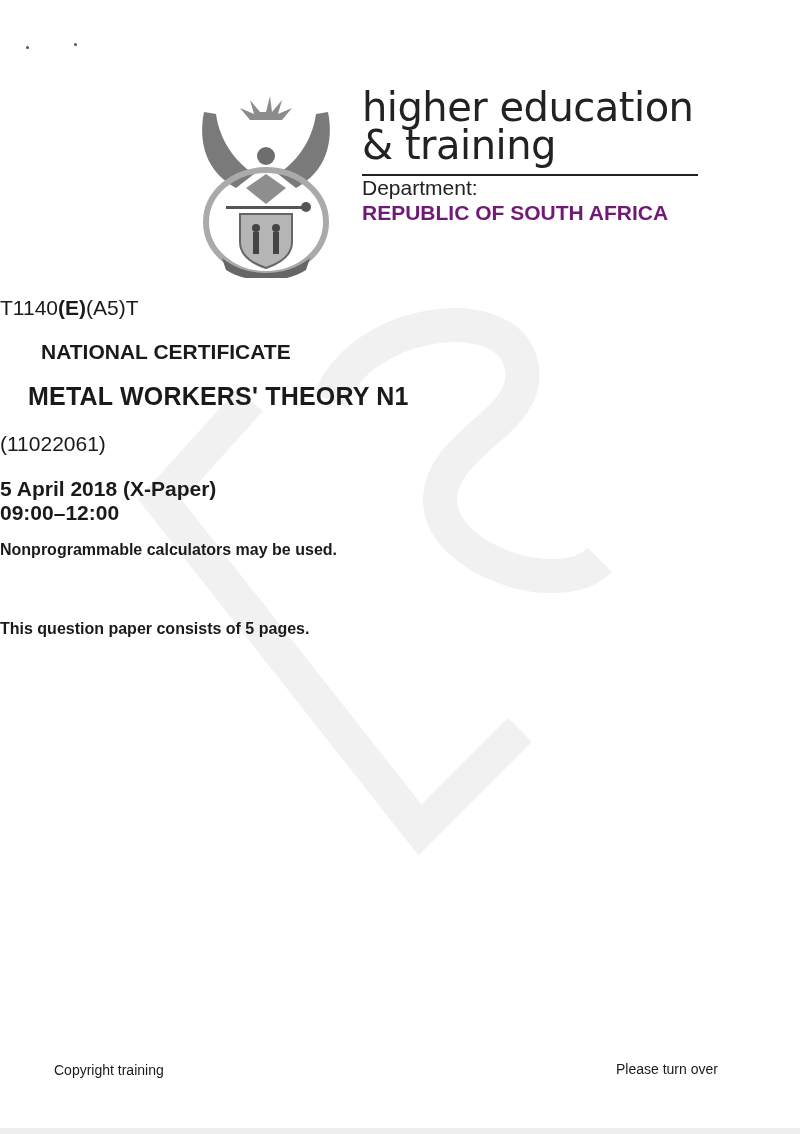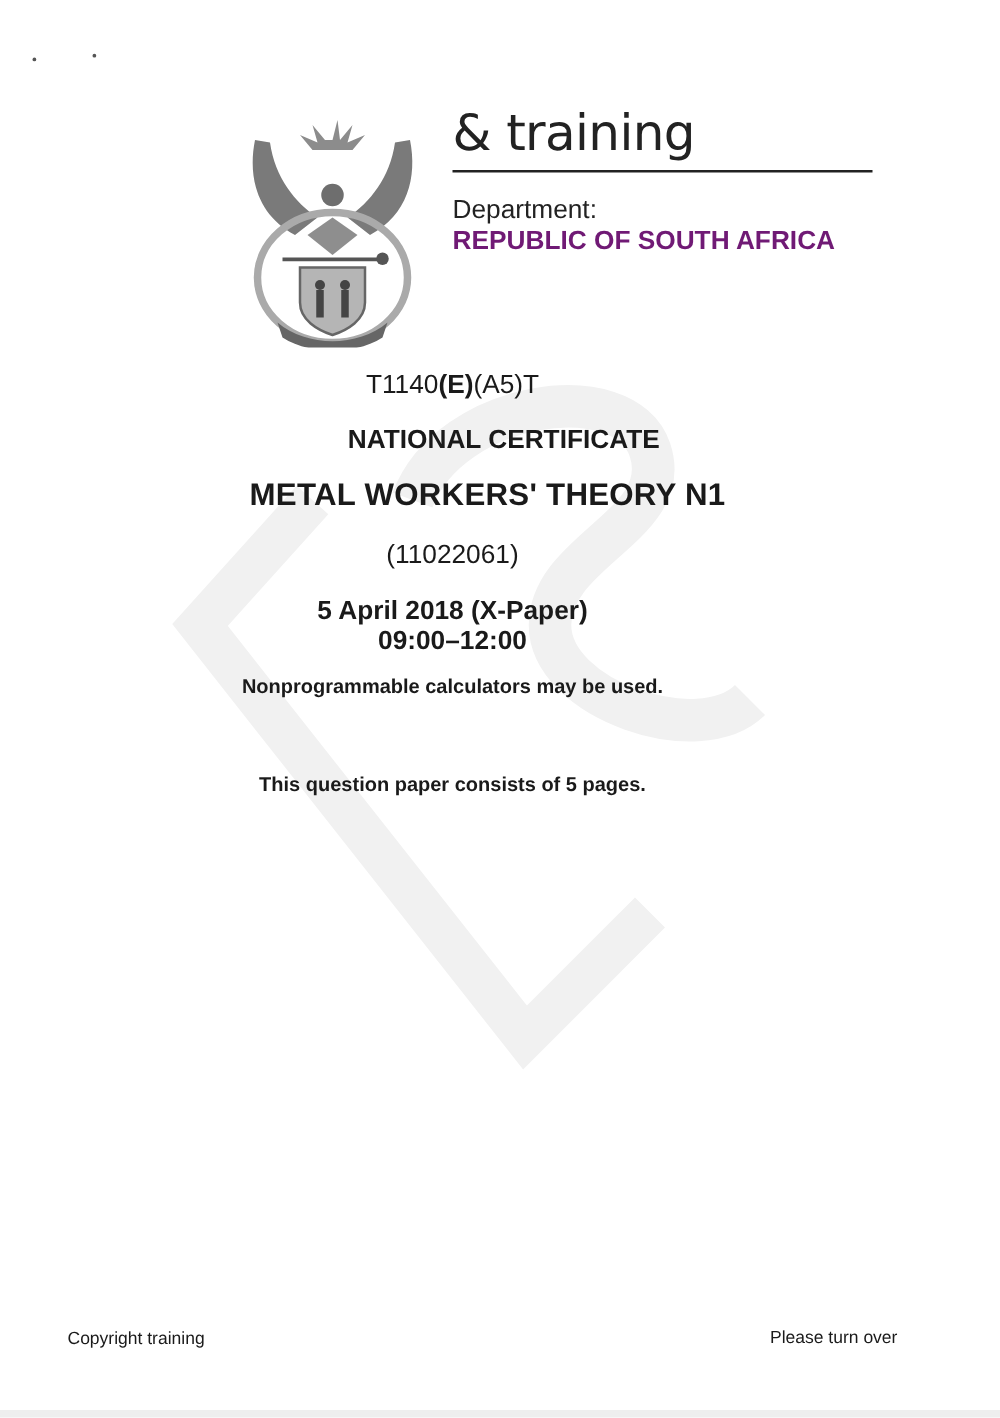--- a/index.html
+++ b/index.html
@@ -3,24 +3,24 @@
   <meta charset="utf-8">
   <style>
     html, body { margin: 0; padding: 0; background: #ffffff; }
     body { width: 800px; height: 1134px; position: relative; overflow: hidden; font-family: "Liberation Sans", sans-serif; color: #1a1a1a; }
     .watermark { position: absolute; left: 0; top: 0; width: 800px; height: 1134px; pointer-events: none; }
     .speck { position: absolute; width: 3px; height: 3px; background: #555; border-radius: 50%; }
     .crest { position: absolute; left: 196px; top: 92px; width: 140px; height: 186px; }
     .brand { position: absolute; left: 362px; top: 88px; width: 340px; }
     .brand-line1, .brand-line2 { font-family: "DejaVu Sans", sans-serif; font-size: 40px; line-height: 38px; color: #222; letter-spacing: -0.5px; }
     .brand-rule { margin-top: 10px; height: 2px; background: #222; width: 336px; }
-    .dept-label { margin-top: 18px; font-size: 21px; line-height: 24px; color: #222; }
+    .dept-label { margin-top: 0; font-size: 21px; line-height: 24px; color: #222; }
     .dept-name { font-size: 21px; line-height: 24px; color: #222; }
     .republic { font-size: 21px; line-height: 26px; font-weight: bold; color: #701a75; }
-    .center { position: absolute; left: 0; width: 724px; text-align: center; }
+    .center { position: absolute; left: 0; width: 724px; }
     .code { top: 296px; font-size: 21px; }
     .code b { font-weight: bold; }
     .cert { top: 340px; font-size: 21px; font-weight: bold; padding-left: 41px; }
     .subject { top: 382px; font-size: 25px; font-weight: bold; letter-spacing: 0.2px; padding-left: 28px; }
     .subcode { top: 432px; font-size: 21px; }
     .date { top: 477px; font-size: 21px; font-weight: bold; line-height: 24px; }
     .time { top: 501px; font-size: 21px; font-weight: bold; line-height: 24px; }
     .calc { top: 541px; font-size: 16px; font-weight: bold; }
     .pages { top: 620px; font-size: 16px; font-weight: bold; }
     .footer-left { position: absolute; left: 54px; top: 1062px; font-size: 14px; }
@@ -61,20 +61,21 @@
     <circle cx="60" cy="136" r="4" fill="#444"></circle>
     <rect x="57" y="140" width="6" height="22" fill="#444"></rect>
     <circle cx="80" cy="136" r="4" fill="#444"></circle>
     <rect x="77" y="140" width="6" height="22" fill="#444"></rect>
 
     <path d="M26,166 C50,186 90,186 114,166 L110,178 C88,192 52,192 30,178 Z" fill="#666"></path>
   </g>
 </svg>
 
 <div class="brand">
+  <div class="brand-line1">higher education</div>
   <div class="brand-line2">&amp; training</div>
   <div class="brand-rule"></div>
   <div class="dept-label">Department:</div>
   <div class="republic">REPUBLIC OF SOUTH AFRICA</div>
 </div>
 
 <div class="center code"><span>T1140</span><b>(E)</b><span>(A5)T</span></div>
 <div class="center cert">NATIONAL CERTIFICATE</div>
 <div class="center subject">METAL WORKERS' THEORY N1</div>
 <div class="center subcode">(11022061)</div>

